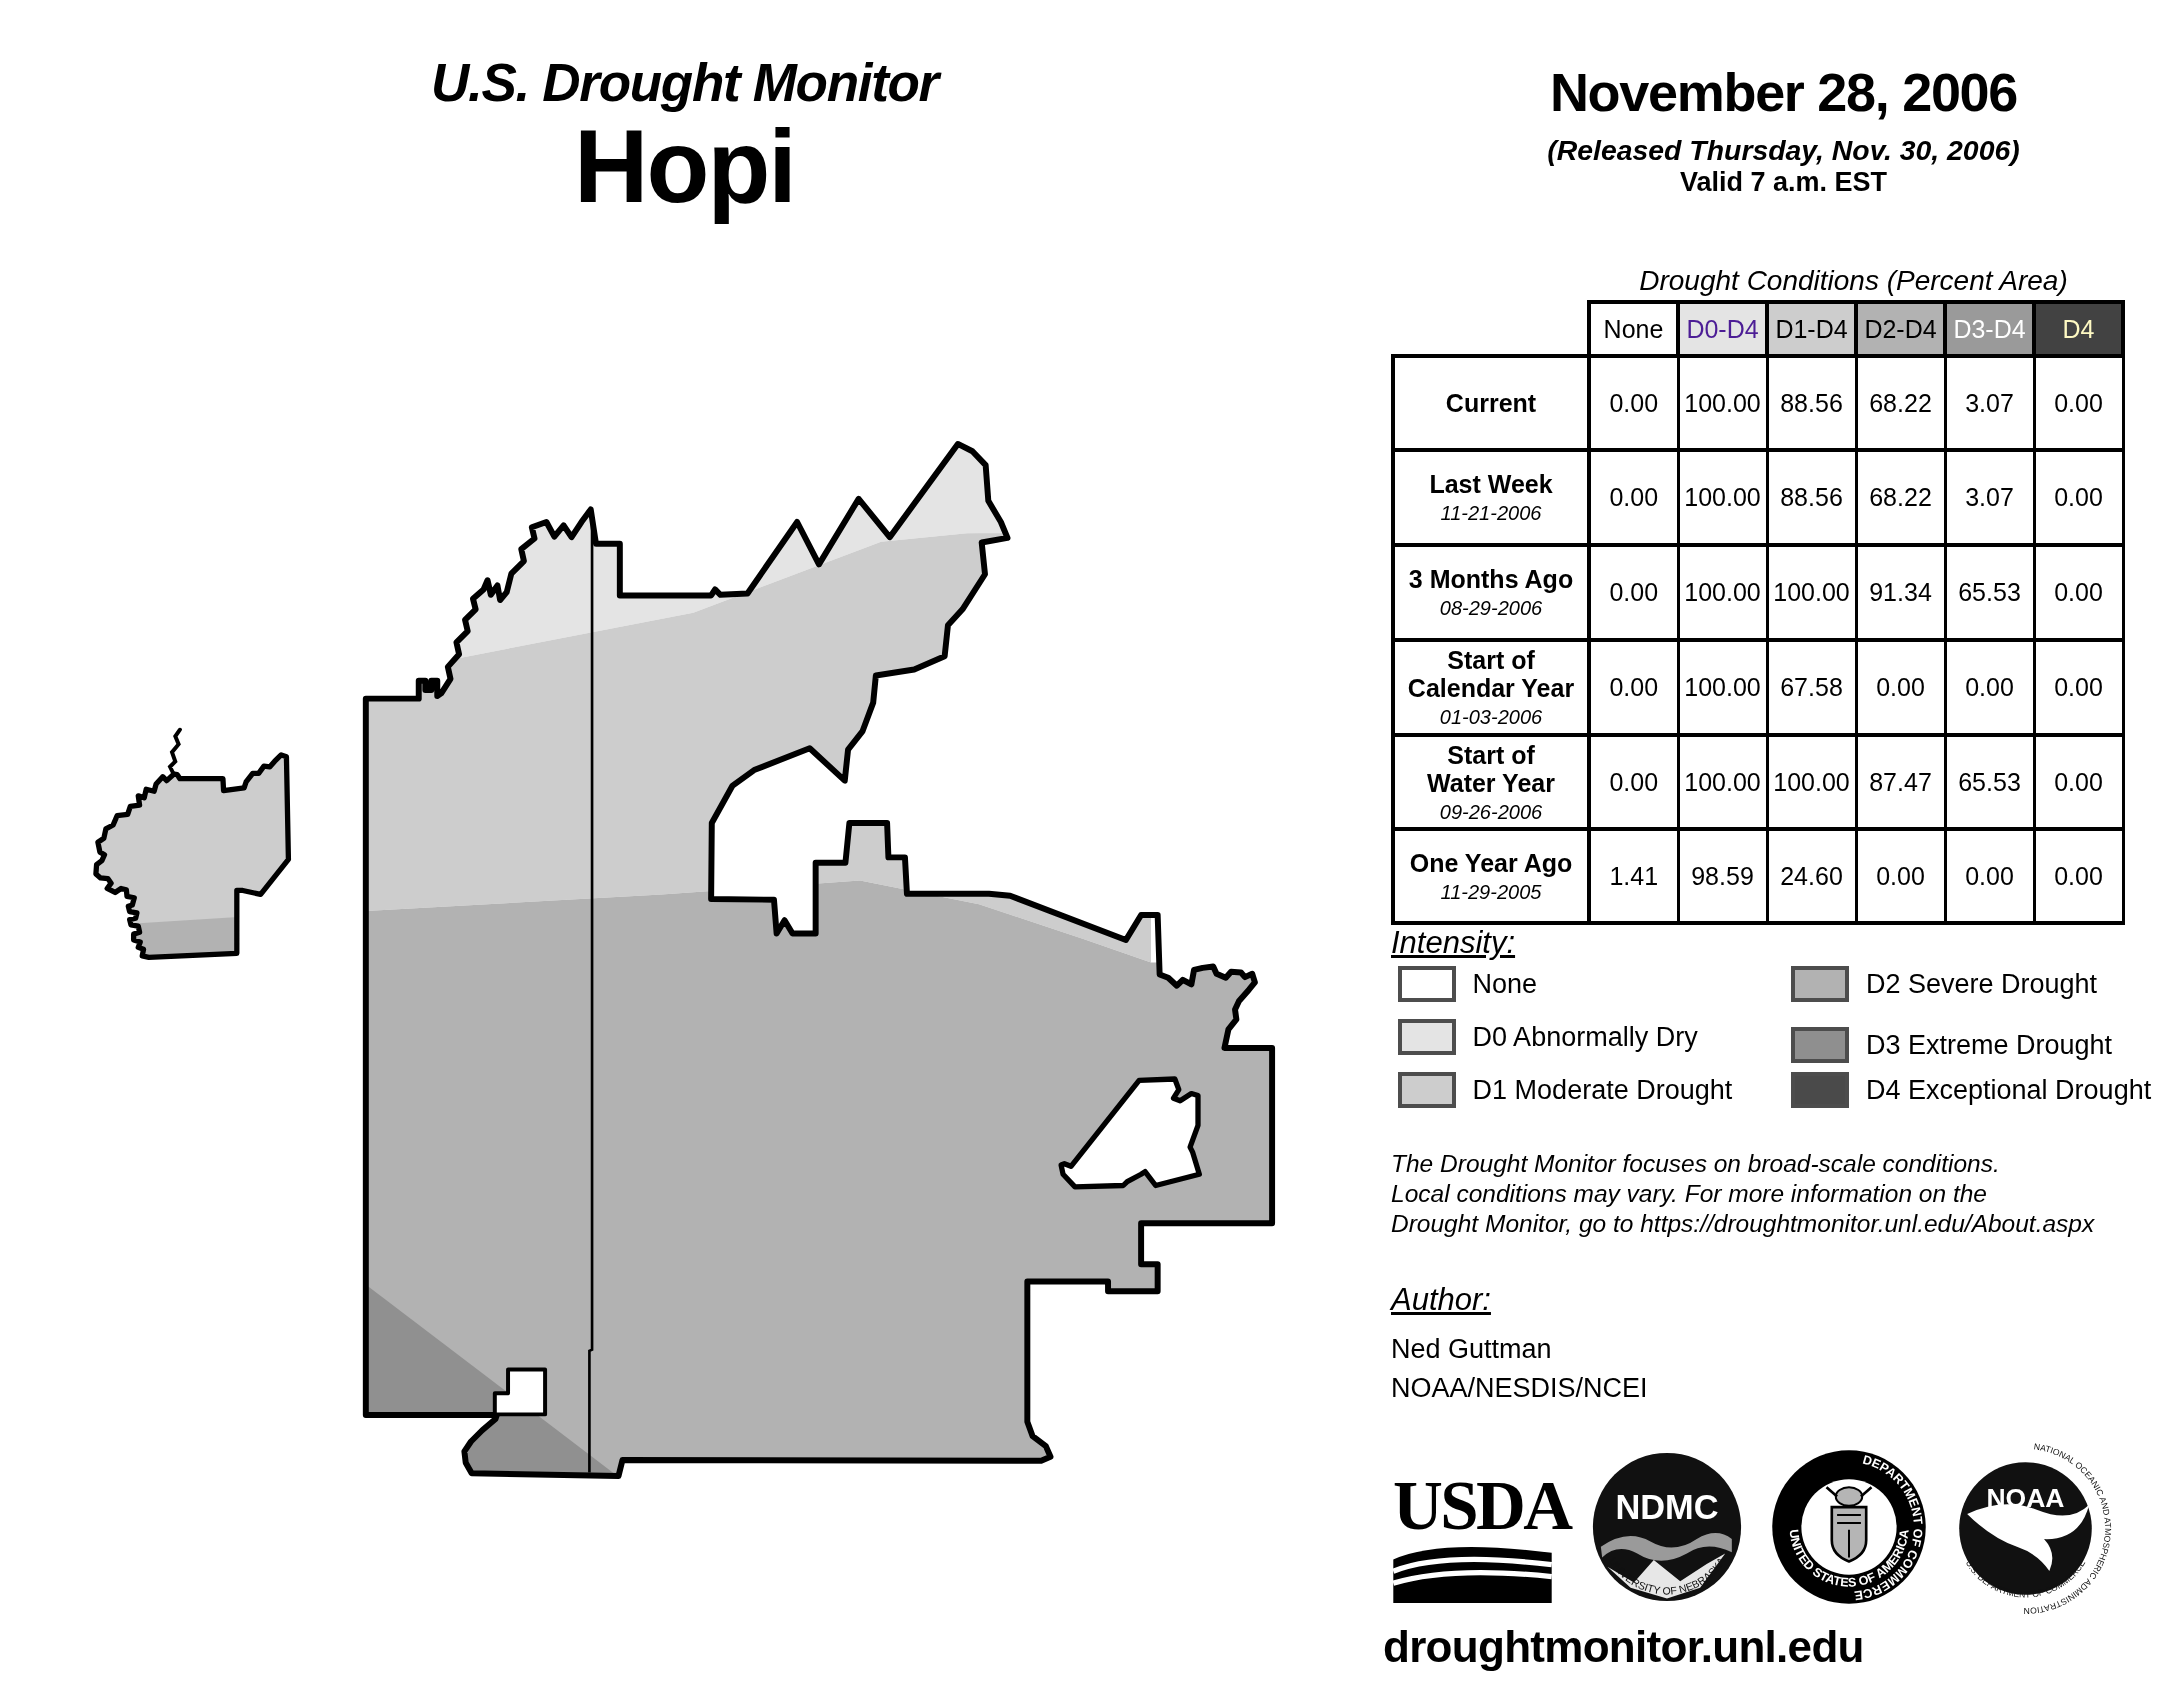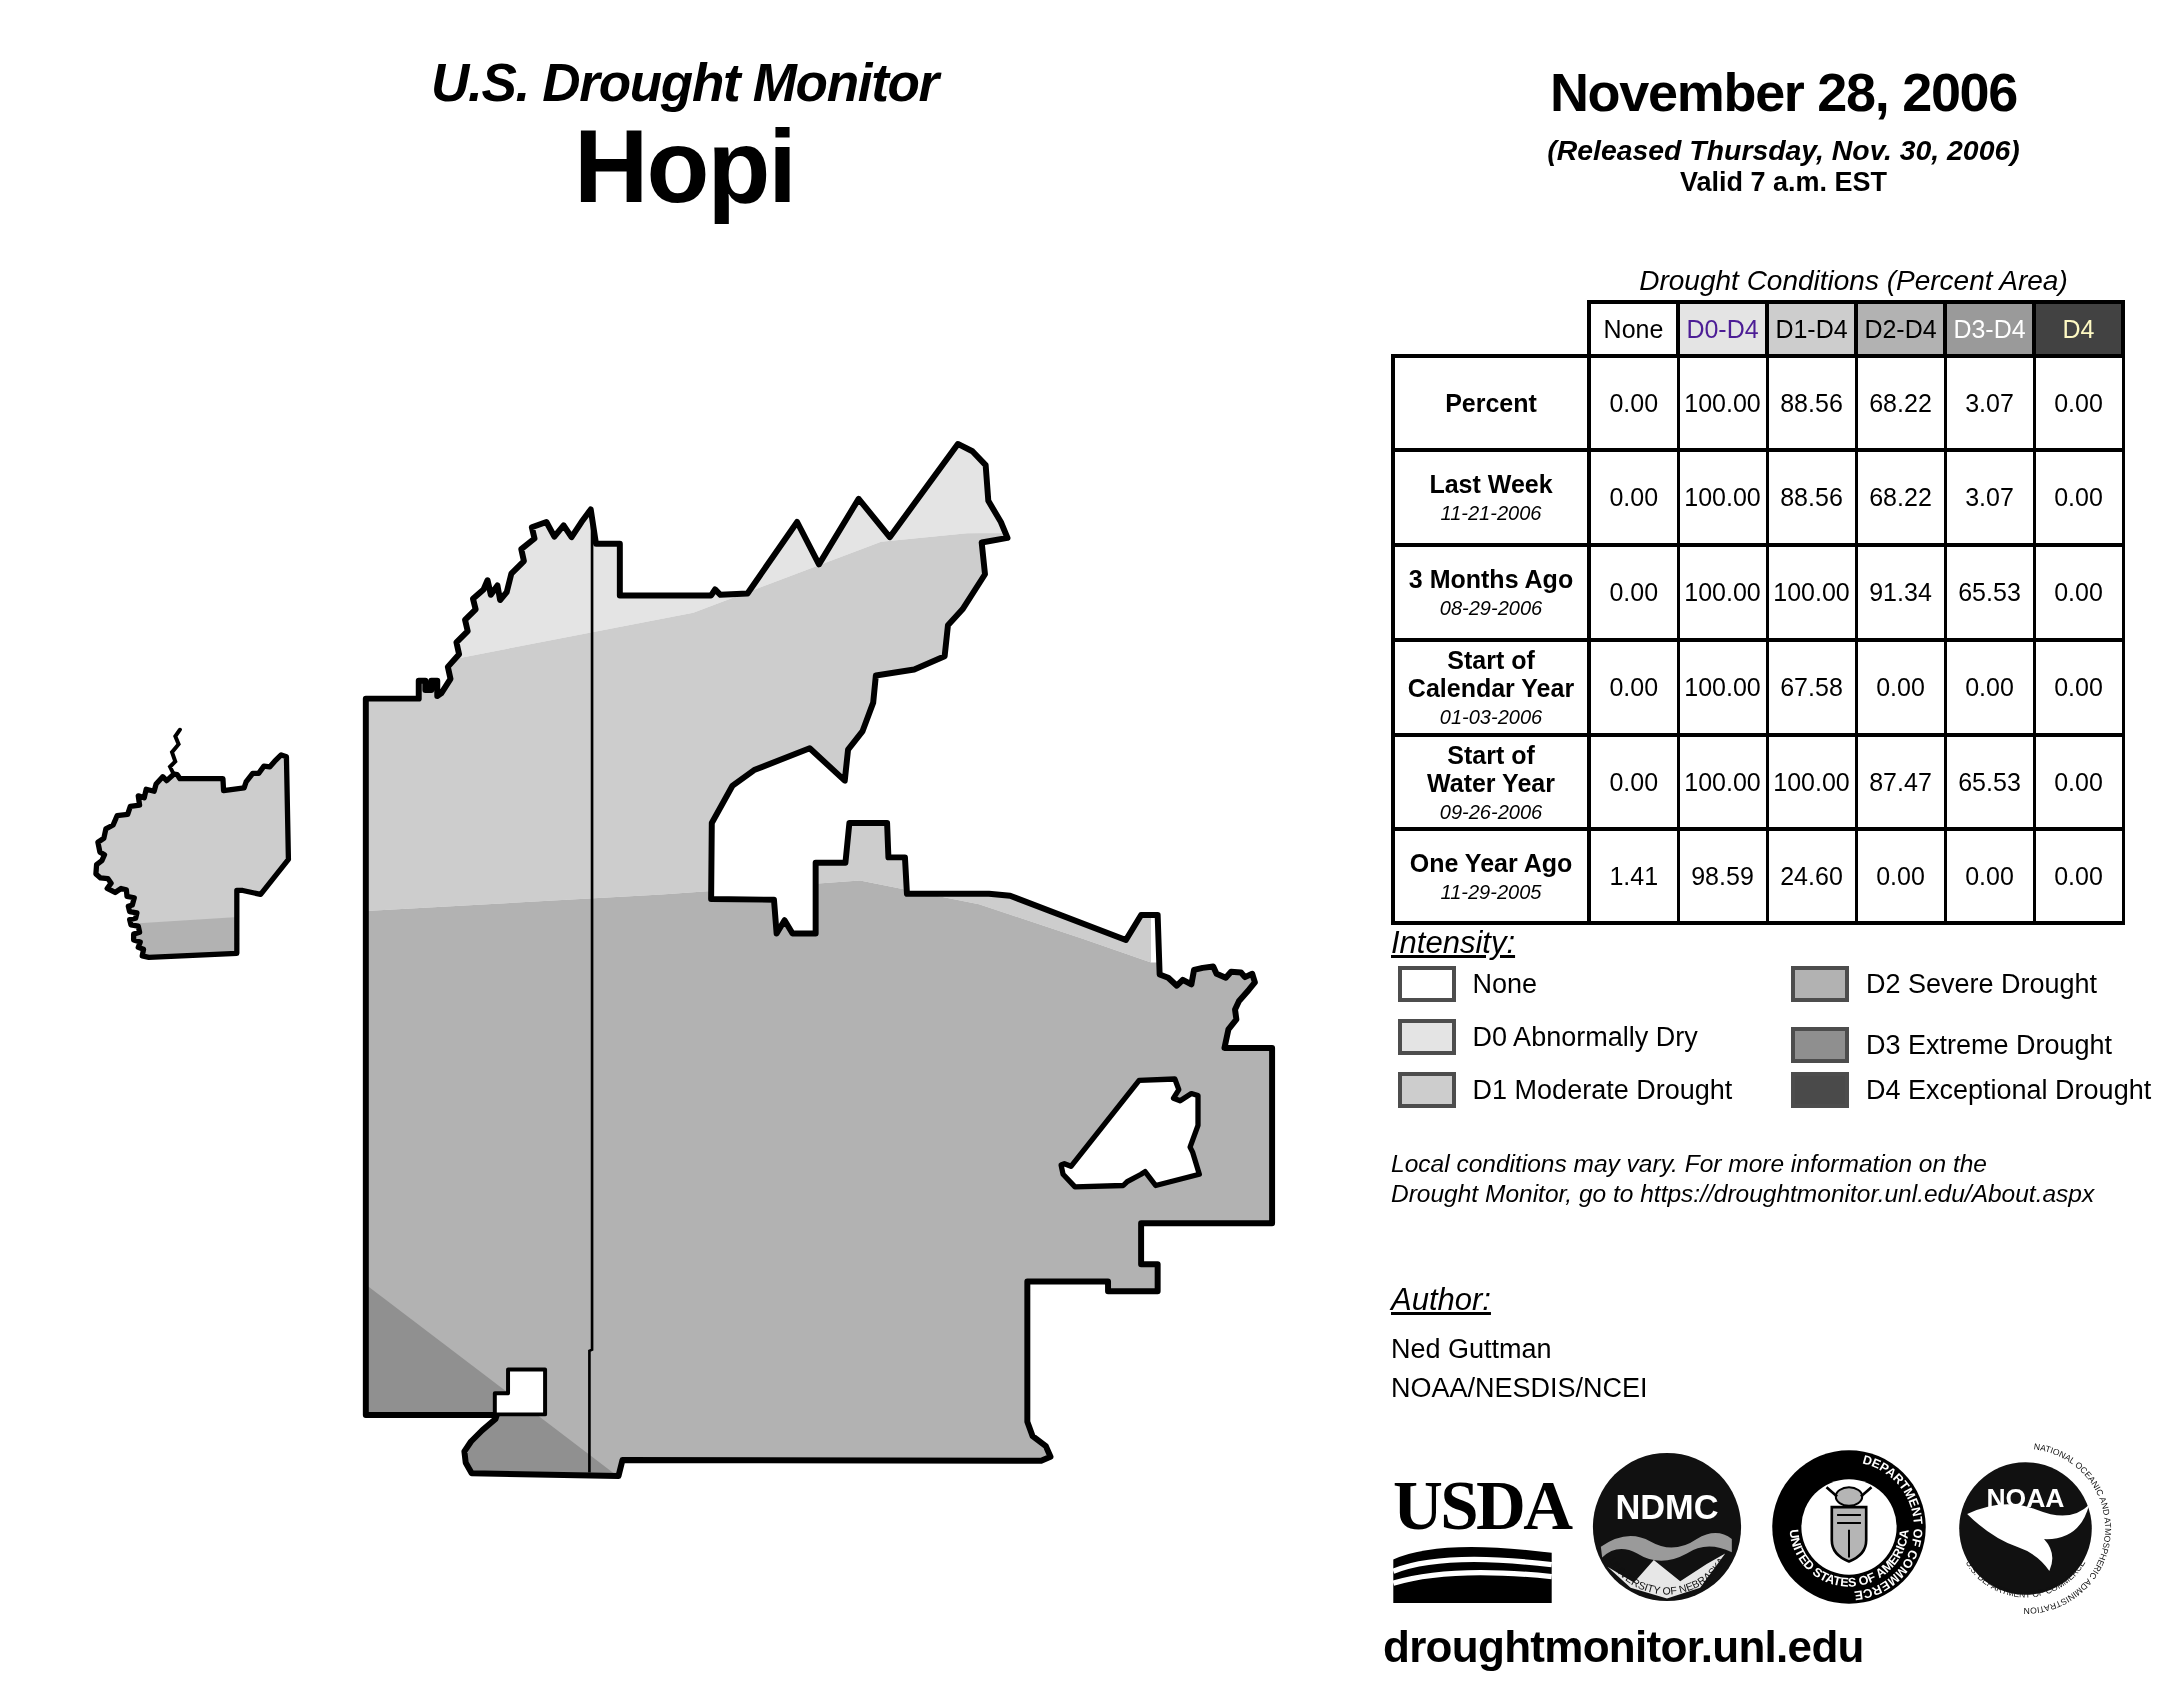--- a/index.html
+++ b/index.html
@@ -159,21 +159,21 @@
       <th class="blank"></th>
       <th class="col" style="background-color: rgb(255, 255, 255); color: rgb(0, 0, 0);">None</th>
       <th class="col" style="background-color: rgb(228, 228, 228); color: #4c1d95;">D0-D4</th>
       <th class="col" style="background-color: rgb(205, 205, 205); color: rgb(0, 0, 0);">D1-D4</th>
       <th class="col" style="background-color: rgb(178, 178, 178); color: #000000;">D2-D4</th>
       <th class="col" style="background-color: rgb(154, 154, 154); color: rgb(255, 255, 255);">D3-D4</th>
       <th class="col" style="background-color: rgb(66, 66, 66); color: #fef9c3;">D4</th>
     </tr>
     <tr style="height:94px">
       <td class="lbl">
-            <div class="name">Percent</div>
+            <div class="name">Current</div>
           </td>
       <td class="val">0.00</td>
       <td class="val">100.00</td>
       <td class="val">88.56</td>
       <td class="val">68.22</td>
       <td class="val">3.07</td>
       <td class="val">0.00</td>
     </tr>
     <tr style="height:95px">
       <td class="lbl">
@@ -257,20 +257,21 @@
   </div>
   <div class="leg-item" style="left:400px;top:61px">
     <span class="leg-swatch" style="background-color: rgb(143, 143, 143);"></span><span class="leg-label">D3 Extreme Drought</span>
   </div>
   <div class="leg-item" style="left:400px;top:106px">
     <span class="leg-swatch" style="background-color: rgb(74, 74, 74);"></span><span class="leg-label">D4 Exceptional Drought</span>
   </div>
 </div>
 
 <div class="abs" id="disclaimer">
+  <div>The Drought Monitor focuses on broad-scale conditions.</div>
   <div>Local conditions may vary. For more information on the</div>
   <div>Drought Monitor, go to https://droughtmonitor.unl.edu/About.aspx</div>
 </div>
 <div class="abs" id="author-block">
   <div class="hd">Author:</div>
   <div class="nm">Ned Guttman</div>
   <div class="org">NOAA/NESDIS/NCEI</div>
 </div>
 
 <div class="abs" id="usda-logo">

